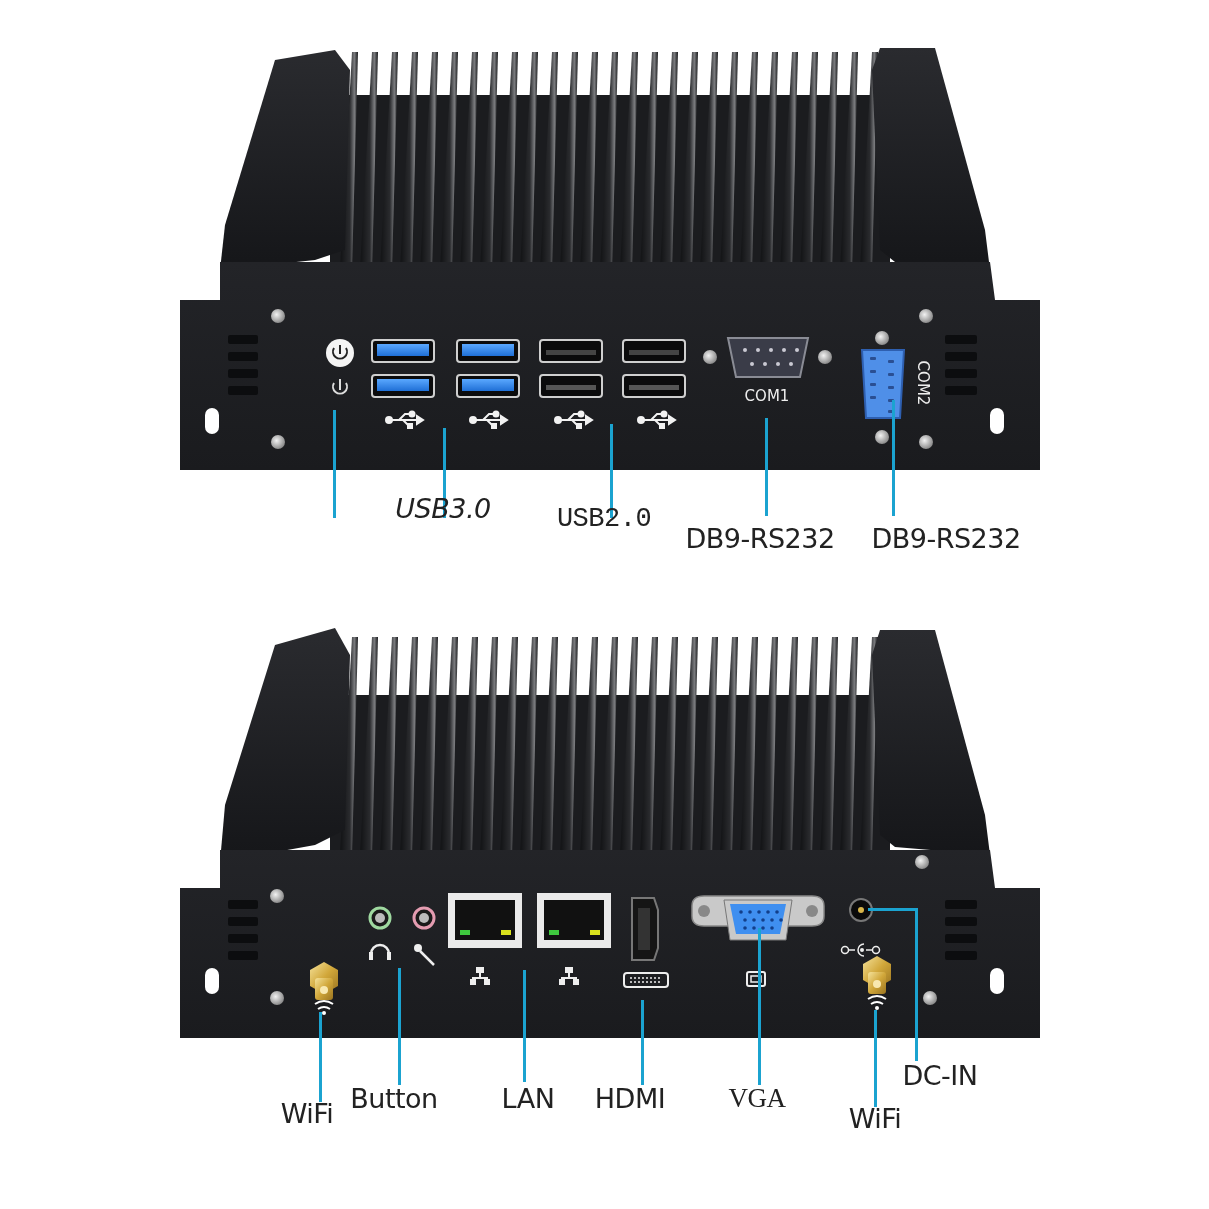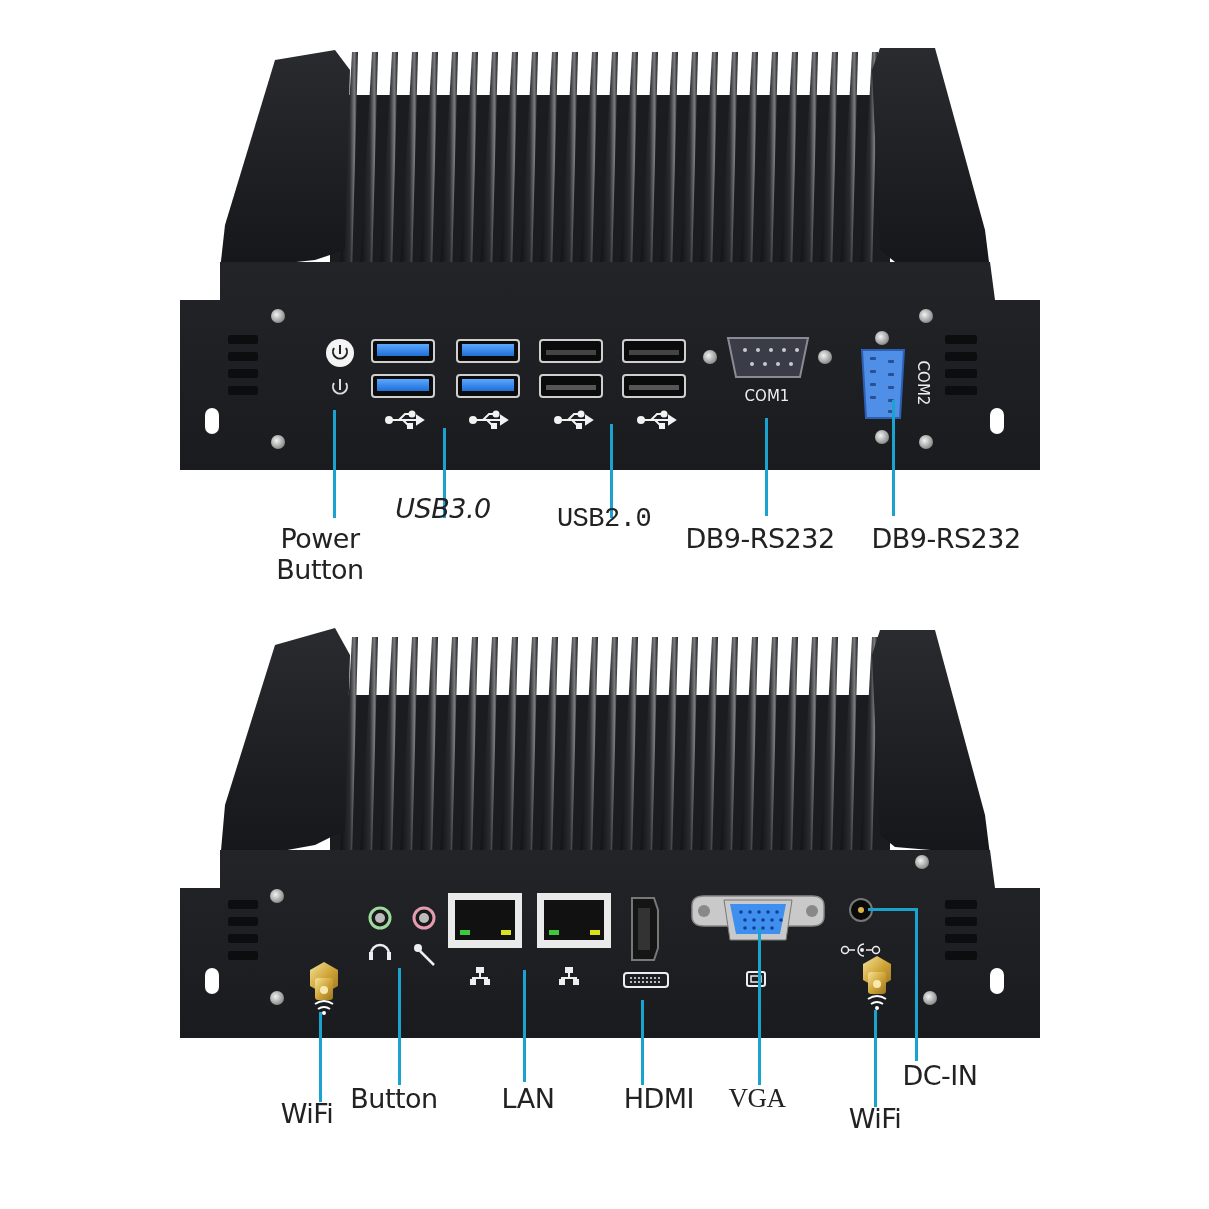--- a/index.html
+++ b/index.html
@@ -222,24 +222,20 @@
   <div class="hotspot" style="left:538px;top:338px;width:150px;height:62px;"></div>
   <div class="hotspot" style="left:726px;top:336px;width:84px;height:44px;"></div>
   <div class="hotspot" style="left:860px;top:348px;width:46px;height:72px;"></div>
 
   <div class="callout" style="left:333px;top:410px;height:108px;"></div>
   <div class="callout" style="left:443px;top:428px;height:90px;"></div>
   <div class="callout" style="left:610px;top:424px;height:94px;"></div>
   <div class="callout" style="left:765px;top:418px;height:98px;"></div>
   <div class="callout" style="left:892px;top:400px;height:116px;"></div>
 
-  <div class="label" style="left:260px;top:523px;width:120px;">
-    <div>Power</div>
-    <div>Button</div>
-  </div>
   <div class="label" style="left:383px;top:493px;width:120px;font-style:italic;">USB3.0</div>
   <div class="label" style="left:544px;top:504px;width:120px;font-family:Liberation Mono, monospace;">USB2.0</div>
   <div class="label" style="left:680px;top:523px;width:160px;">DB9-RS232</div>
   <div class="label" style="left:866px;top:523px;width:160px;">DB9-RS232</div>
 </div>
 
 <div class="device" style="top:600px;height:609px;">
   <svg class="body" width="1209" height="609" viewBox="0 0 1209 609">
     <rect x="330" y="95" width="560" height="175" fill="#1b1c1f"></rect>
     <g transform="translate(0,-15)">
@@ -383,17 +379,17 @@
   <div class="callout" style="left:523px;top:370px;height:112px;"></div>
   <div class="callout" style="left:641px;top:400px;height:85px;"></div>
   <div class="callout" style="left:758px;top:328px;height:157px;"></div>
   <div class="callout" style="left:874px;top:410px;height:97px;"></div>
   <div class="callout-h" style="left:868px;top:308px;width:50px;"></div>
   <div class="callout" style="left:915px;top:308px;height:153px;"></div>
 
   <div class="label" style="left:257px;top:498px;width:100px;">WiFi</div>
   <div class="label" style="left:344px;top:483px;width:100px;">Button</div>
   <div class="label" style="left:478px;top:483px;width:100px;">LAN</div>
-  <div class="label" style="left:594px;top:483px;width:100px;text-align:right;">HDMI</div>
+  <div class="label" style="left:580px;top:483px;width:100px;">HDMI</div>
   <div class="label" style="left:707px;top:483px;width:100px;font-family:Liberation Serif, serif;">VGA</div>
   <div class="label" style="left:825px;top:503px;width:100px;">WiFi</div>
   <div class="label" style="left:885px;top:460px;width:110px;">DC-IN</div>
 </div>
 
 </body></html>

